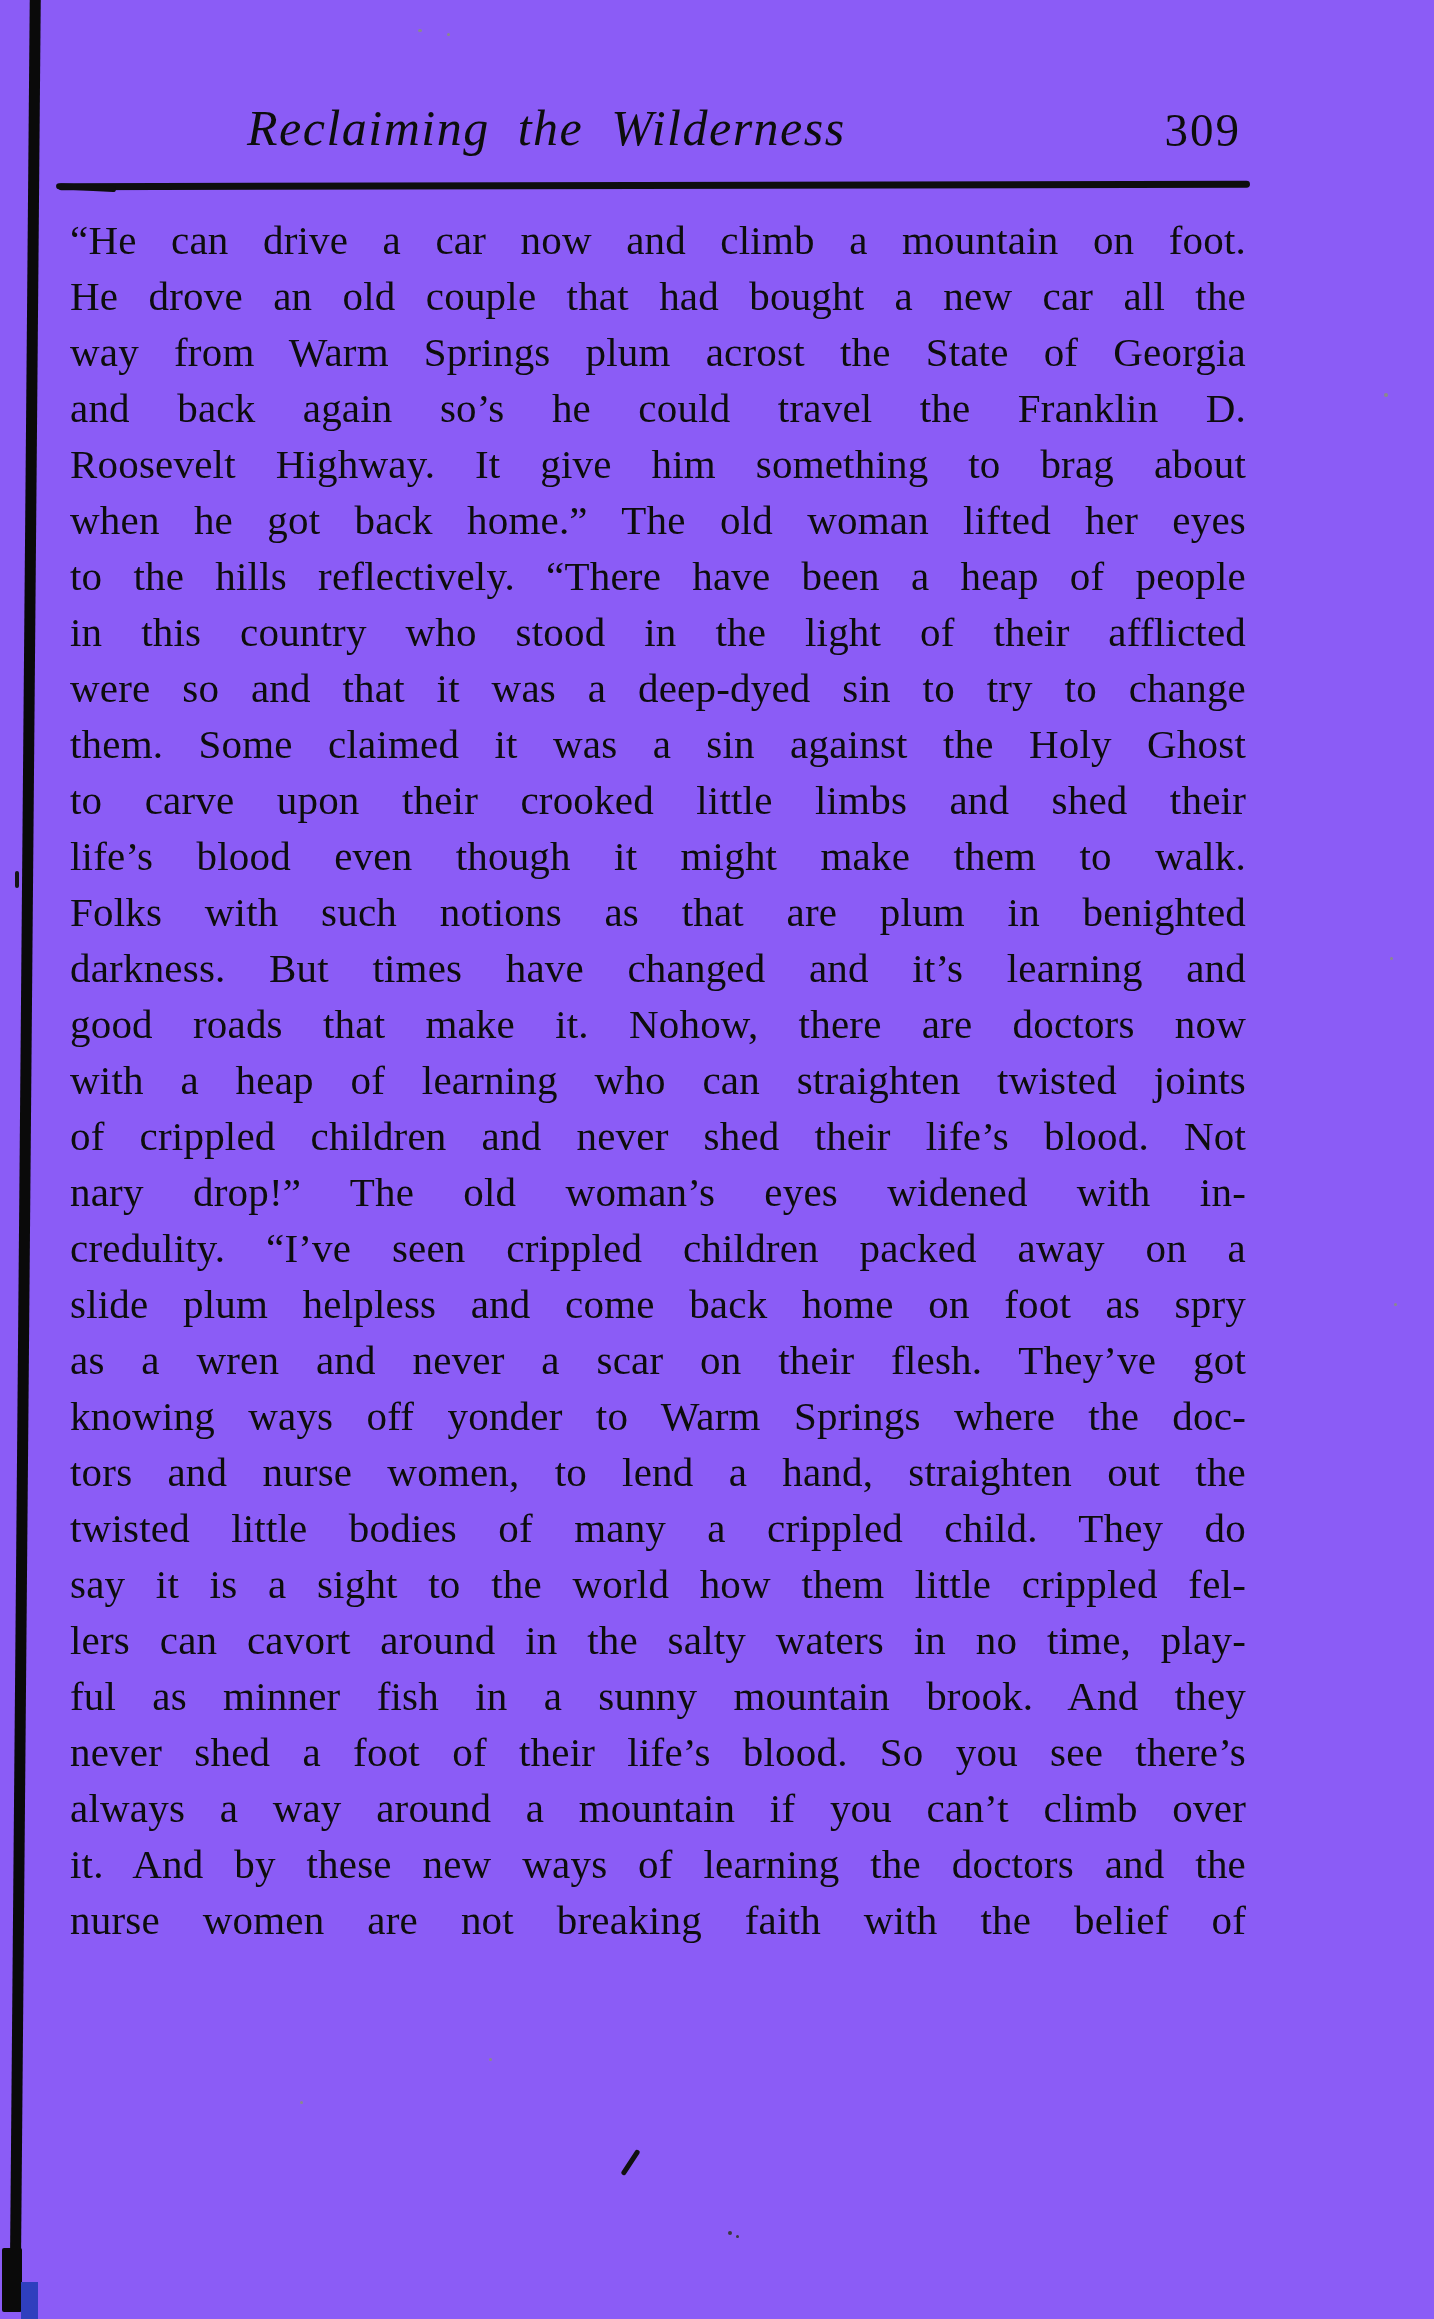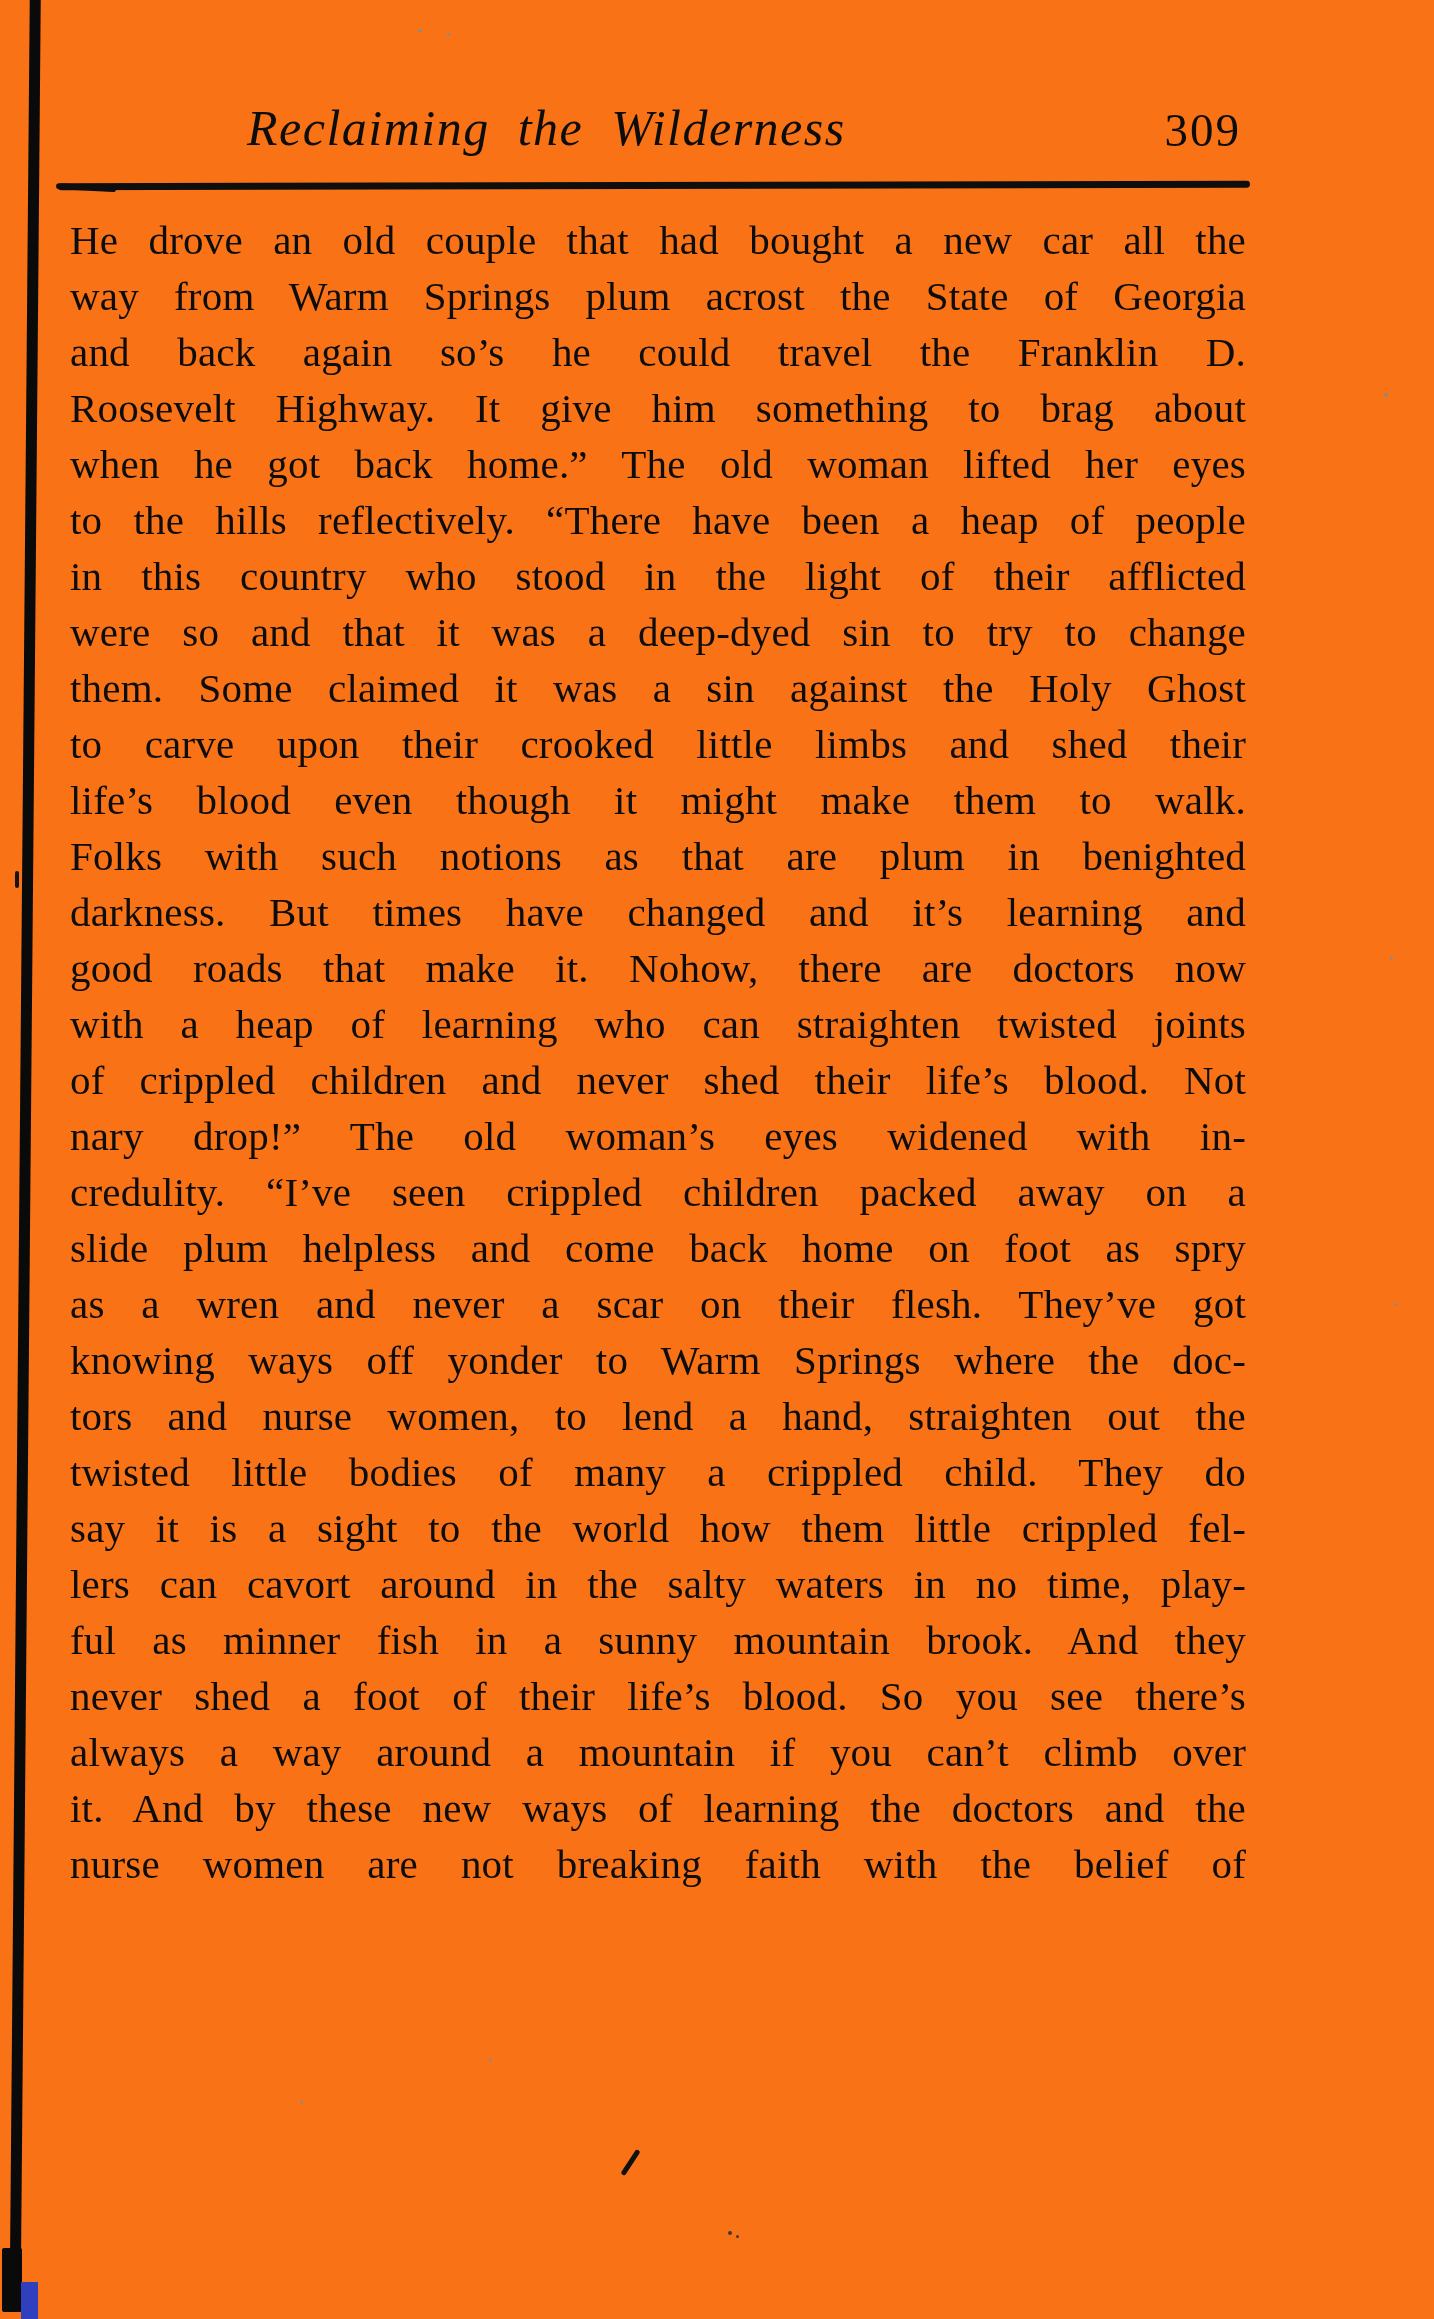--- a/index.html
+++ b/index.html
@@ -4,21 +4,21 @@
 <style>
   html, body {
     margin: 0;
     padding: 0;
     background: #e8e8e8;
   }
   .page {
     position: relative;
     width: 1434px;
     height: 2319px;
-    background: #f97316;
+    background: #8b5cf6;
     overflow: hidden;
     font-family: "Liberation Serif", "DejaVu Serif", serif;
     color: #0d0d0d;
   }
   
   .spine-bar {
     position: absolute;
     left: 10px;
     top: -6px;
     width: 11px;
@@ -143,20 +143,21 @@
 
   <div class="spine-bar"></div>
   <div class="spine-blob"></div>
   <div class="spine-blue"></div>
 
   <div class="running-head-title">Reclaiming the Wilderness</div>
   <div class="running-head-number">309</div>
   <div class="head-rule"></div>
 
   <div class="body-text">
+    <div class="text-line">“He can drive a car now and climb a mountain on foot.</div>
     <div class="text-line">He drove an old couple that had bought a new car all the</div>
     <div class="text-line">way from Warm Springs plum acrost the State of Georgia</div>
     <div class="text-line">and back again so’s he could travel the Franklin D.</div>
     <div class="text-line">Roosevelt Highway. It give him something to brag about</div>
     <div class="text-line">when he got back home.” The old woman lifted her eyes</div>
     <div class="text-line">to the hills reflectively. “There have been a heap of people</div>
     <div class="text-line">in this country who stood in the light of their afflicted</div>
     <div class="text-line">were so and that it was a deep-dyed sin to try to change</div>
     <div class="text-line">them. Some claimed it was a sin against the Holy Ghost</div>
     <div class="text-line">to carve upon their crooked little limbs and shed their</div>

